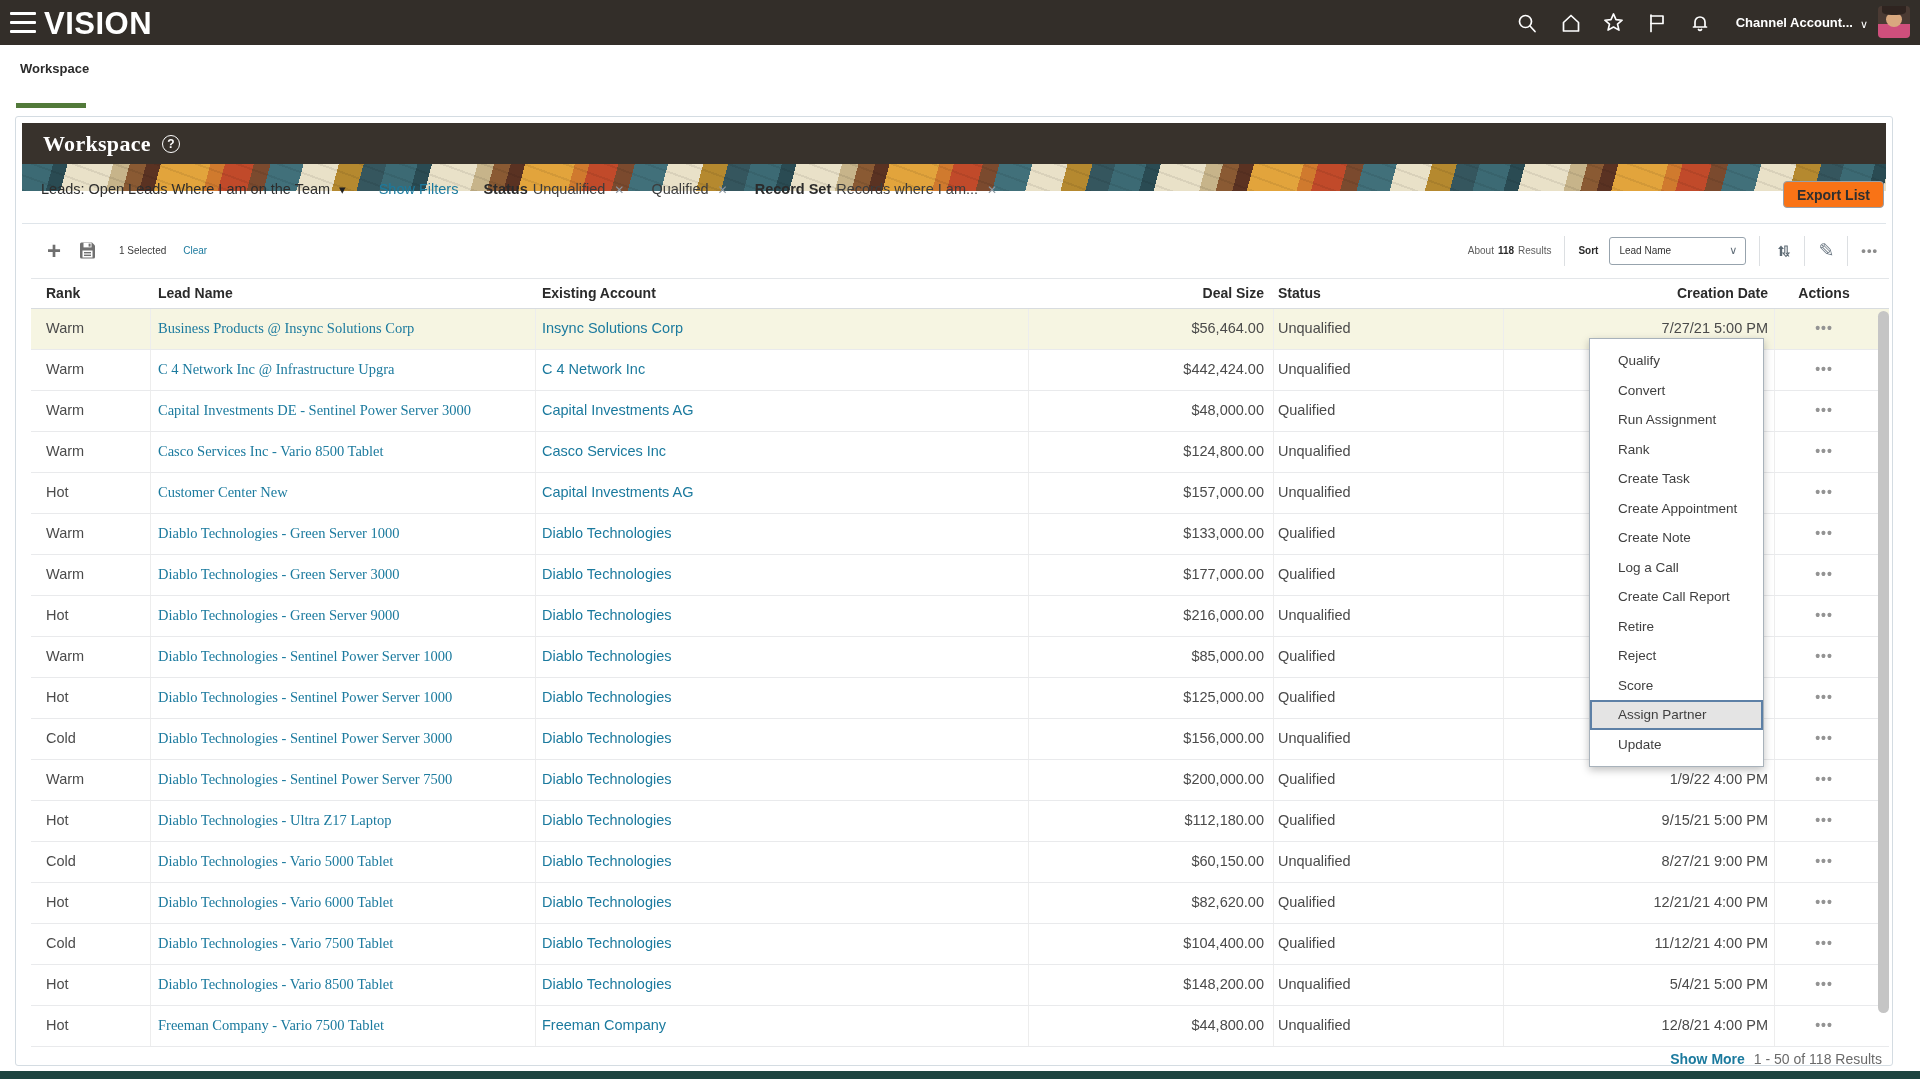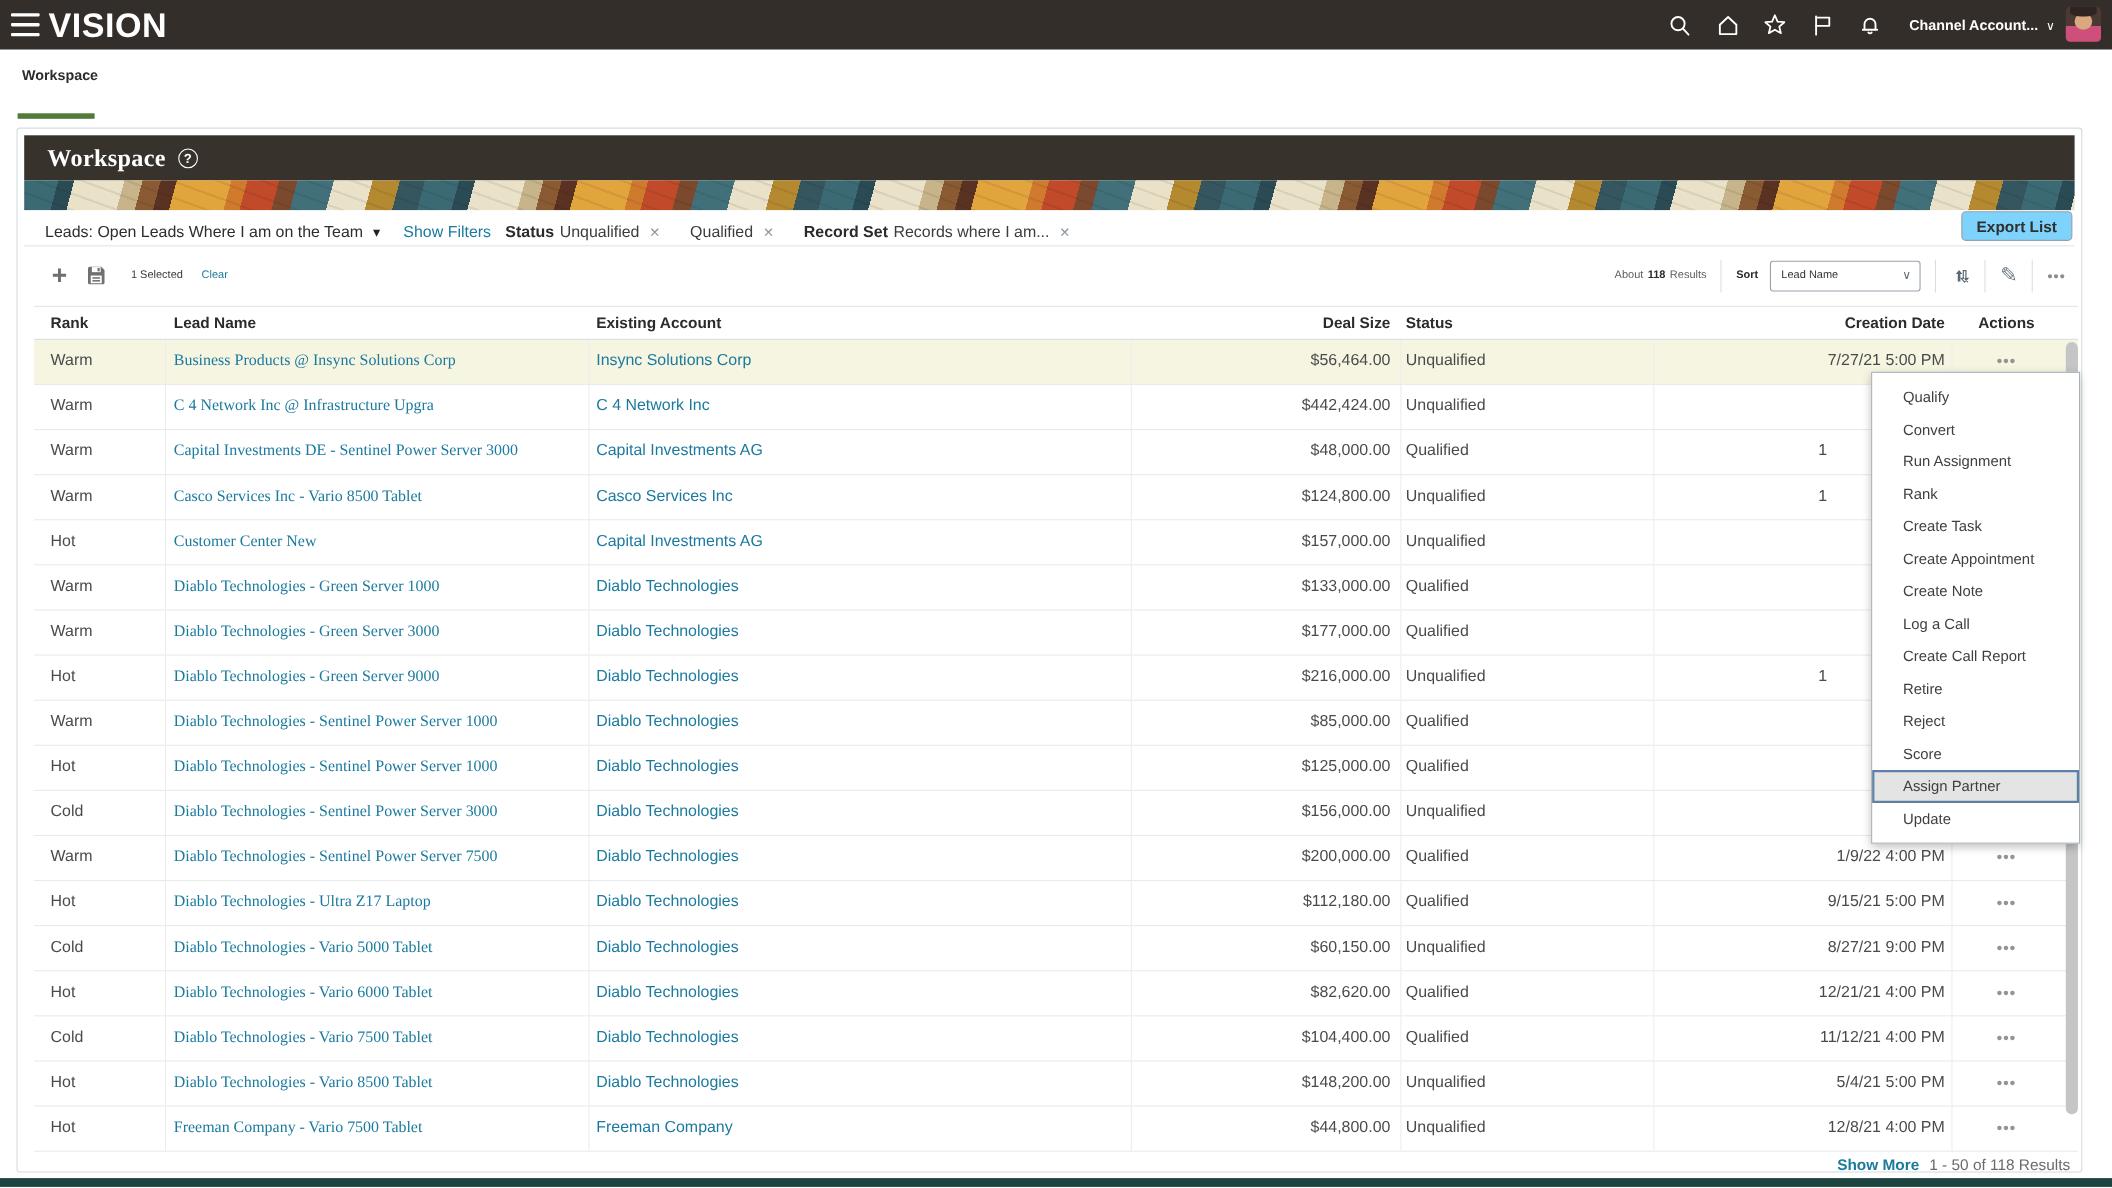--- a/index.html
+++ b/index.html
@@ -35,37 +35,37 @@
     background:
       repeating-linear-gradient(20deg, rgba(0,0,0,.07) 0 2px, transparent 2px 14px),
       repeating-linear-gradient(105deg,
         #3c6a74 0 30px, #2a4b53 30px 44px, #e9e1c8 44px 88px, #c7b48a 88px 104px,
         #8a5a33 104px 120px, #5a3222 120px 134px, #e2a43c 134px 182px, #d07a2e 182px 196px,
         #c14a2a 196px 224px, #7b4a2e 224px 240px, #41707a 240px 272px, #e9e1c8 272px 306px,
         #b5892f 306px 330px, #35565e 330px 352px);
   }
 
   
-  .filter-row { position:absolute; left:6px; top:64px; width:1864px; height:38px; display:flex; align-items:flex-end; padding-left:19px; font-size:14.5px; }
+  .filter-row { position:absolute; left:6px; top:64px; width:1864px; height:38px; display:flex; align-items:flex-start; padding-left:19px; font-size:14.5px;gap:12px; }
   .saved-search { display:flex; align-items:center; gap:9px; color:#2d2d2d; cursor:pointer; margin-right:11px; }
   .icon-caret-down::before { content:"▾"; font-size:13px; color:#222; }
   .search-box { position:relative; width:257px; height:33px; }
   .search-box input { width:100%; height:100%; border:1px solid #a9b4bf; border-radius:3px; padding:0 32px 0 10px; font-size:14px; font-style:italic; color:#555; outline:none; font-family:inherit; }
   .search-box input::placeholder { color:#7a7a7a; font-style:italic; }
   .search-glyph { position:absolute; right:7px; top:7px; }
   .search-glyph svg { stroke:#8795a5; fill:none; stroke-width:1.6; }
   .show-filters { color:var(--link,#1b7a9e); margin:0 0 0 10px; cursor:pointer; }
   .chips { display:flex; align-items:center; gap:27px; margin-left:13px; }
   .chip { display:flex; align-items:center; }
   .chip-label { font-weight:bold; color:#2b2b2b; margin-right:5px; }
   .chip-label:empty { display:none; }
   .chip-value { color:#3c3c3c; }
   .chip-x { margin-left:9px; cursor:pointer; }
   .chip-x::before { content:"✕"; color:#8d97a1; font-size:12px; }
-  .export-btn { margin-left:auto; margin-right:2px; height:27px; padding:0 13px; background:#7dd3fc; border:1px solid #97a1ab; border-radius:4px; font-size:14px; font-weight:bold; color:#2f2f2f; display:flex; align-items:center; cursor:pointer; }
+  .export-btn { margin-left:auto; margin-right:2px; height:27px; padding:0 13px; background:#f97316; border:1px solid #97a1ab; border-radius:4px; font-size:14px; font-weight:bold; color:#2f2f2f; display:flex; align-items:center; cursor:pointer; }
 
   .divider-h { position:absolute; left:6px; top:106px; width:1864px; height:1px; background:#dfe5ea; }
 
   
   .toolbar { position:absolute; left:6px; top:107px; width:1864px; height:53px; display:flex; align-items:center; font-size:10px; }
   .icon-plus { margin-left:25px; cursor:pointer; }
   .icon-plus::before { content:"+"; font-size:24px; font-weight:bold; color:#6f6f6f; line-height:1; }
   .save-icon { margin-left:17px; cursor:pointer; display:flex; }
   .selected-count { margin-left:22px; color:#3a3a3a; }
   .clear-link { margin-left:17px; color:var(--link,#1b7a9e); cursor:pointer; }
@@ -116,21 +116,21 @@
   .h-actions { left:1743px; width:100px; text-align:center; }
 
   .tfoot { position:absolute; right:10px; top:934px; display:flex; align-items:center; gap:9px; font-size:14px; }
   .show-more { color:var(--link,#1b7a9e); font-weight:bold; cursor:pointer; }
   .results-range { color:#6a6a6a; }
 
   .vscroll { position:absolute; left:1862px; top:194px; width:11px; height:702px; background:#c5c5c5; border-radius:6px; cursor:pointer; }
   .hscroll { position:absolute; left:0; top:1071px; width:1920px; height:8px; background:var(--scrollbar-bottom,#1d4440); cursor:pointer; }
 
   
-  .context-menu { position:absolute; left:1701px; top:338px; width:190px; background:#fff; border:1px solid #a8b2bb; box-shadow:0 3px 8px rgba(0,0,0,.25); padding:7px 0; z-index:10; }
+  .context-menu { position:absolute; left:1589px; top:338px; width:175px; background:#fff; border:1px solid #a8b2bb; box-shadow:0 3px 8px rgba(0,0,0,.25); padding:7px 0; z-index:10; }
   .cm-item { height:29.5px; line-height:29.5px; padding-left:28px; font-size:13.5px; color:#3f3f3f; cursor:pointer; white-space:nowrap; }
   .cm-item.hl { background:#e4e4e4; box-shadow:inset 0 0 0 2px #5d80a6; }
 </style>
 </head>
 <body>
 
 <div class="stage">
 
   <header class="appbar">
     <div class="hamburger">

